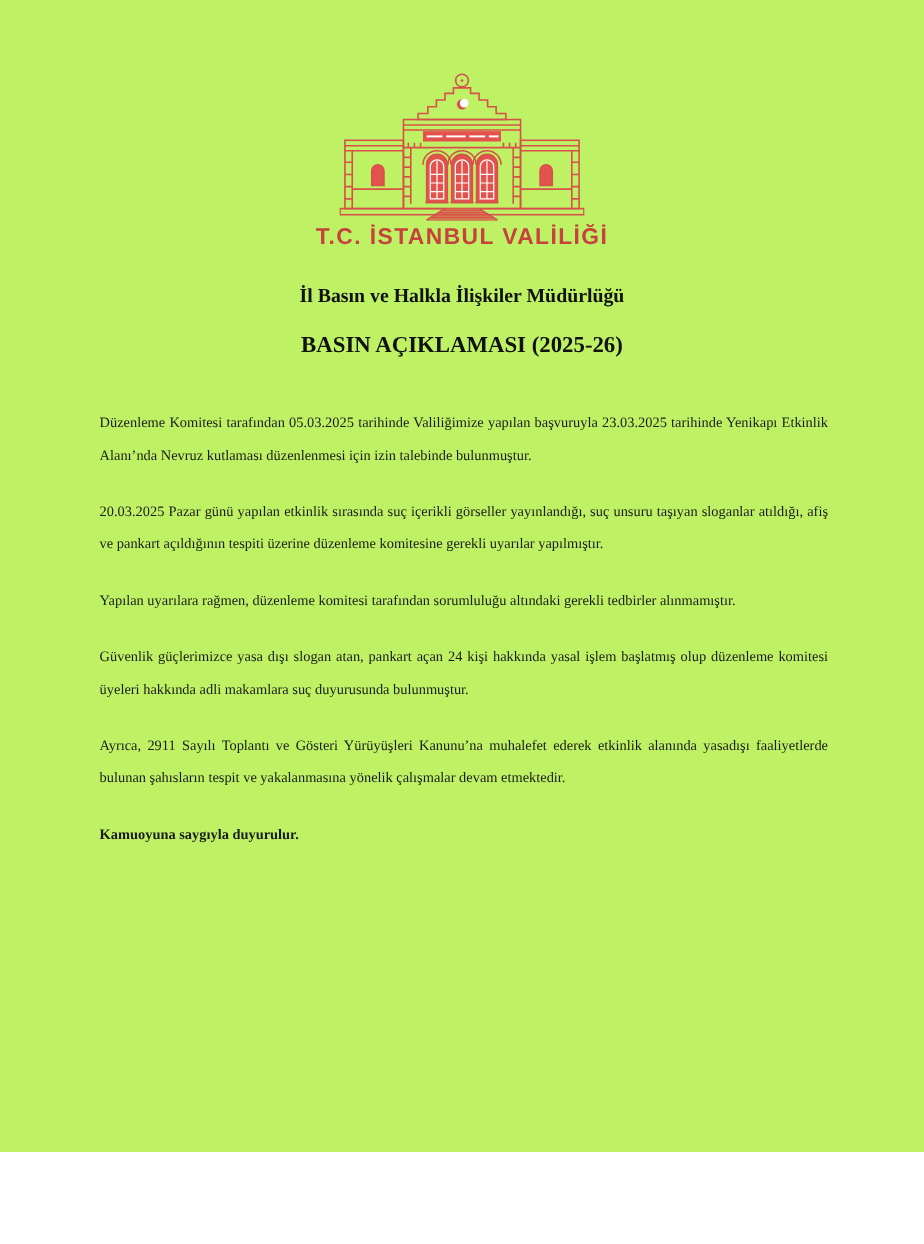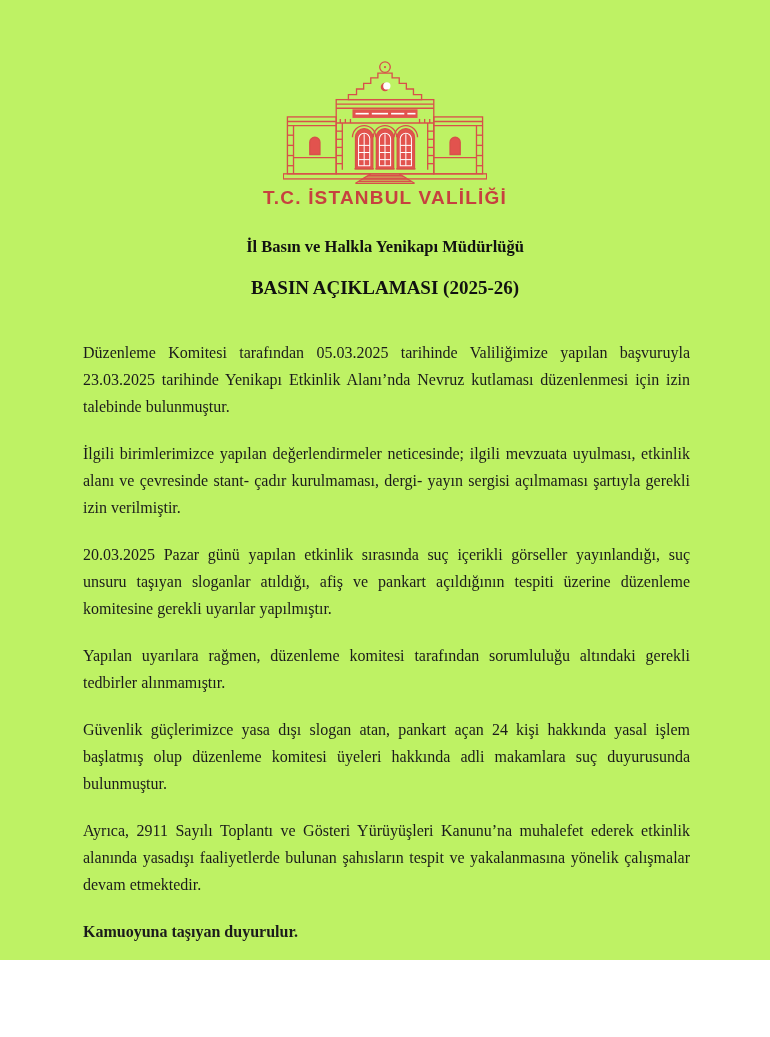--- a/index.html
+++ b/index.html
@@ -42,21 +42,21 @@
     font-weight: 700;
     font-size: 19px;
     line-height: 22px;
     color: #111111;
   }
   .content {
     margin: 40px 80px 0 83px;
   }
   .content p {
     margin: 0 0 20px 0;
-    font-size: 16px;
+    font-size: 12px;
     line-height: 27px;
     text-align: justify;
     color: #1b1b1b;
   }
   .content p.closing {
     font-weight: 700;
     text-align: left;
     margin-bottom: 0;
   }
 </style>
@@ -169,26 +169,25 @@
         <line x1="81.5" y1="115" x2="118.5" y2="115"></line>
         <line x1="79" y1="116.5" x2="121" y2="116.5"></line>
         <line x1="76.5" y1="118" x2="123.5" y2="118"></line>
         <line x1="74" y1="119.6" x2="126" y2="119.6"></line>
         <line x1="71" y1="121.3" x2="129" y2="121.3"></line>
       </g>
     </svg>
     <div class="logo-text">T.C. İSTANBUL VALİLİĞİ</div>
   </div>
 
-  <div class="dept-heading">İl Basın ve Halkla Yenikapı Müdürlüğü</div>
+  <div class="dept-heading">İl Basın ve Halkla İlişkiler Müdürlüğü</div>
   <div class="press-title">BASIN AÇIKLAMASI (2025-26)</div>
 
   <div class="content">
     <p>Düzenleme Komitesi tarafından 05.03.2025 tarihinde Valiliğimize yapılan başvuruyla 23.03.2025 tarihinde Yenikapı Etkinlik Alanı’nda Nevruz kutlaması düzenlenmesi için izin talebinde bulunmuştur.</p>
-    <p>İlgili birimlerimizce yapılan değerlendirmeler neticesinde; ilgili mevzuata uyulması, etkinlik alanı ve çevresinde stant- çadır kurulmaması, dergi- yayın sergisi açılmaması şartıyla gerekli izin verilmiştir.</p>
     <p>20.03.2025 Pazar günü yapılan etkinlik sırasında suç içerikli görseller yayınlandığı, suç unsuru taşıyan sloganlar atıldığı, afiş ve pankart açıldığının tespiti üzerine düzenleme komitesine gerekli uyarılar yapılmıştır.</p>
     <p>Yapılan uyarılara rağmen, düzenleme komitesi tarafından sorumluluğu altındaki gerekli tedbirler alınmamıştır.</p>
     <p>Güvenlik güçlerimizce yasa dışı slogan atan, pankart açan 24 kişi hakkında yasal işlem başlatmış olup düzenleme komitesi üyeleri hakkında adli makamlara suç duyurusunda bulunmuştur.</p>
     <p>Ayrıca, 2911 Sayılı Toplantı ve Gösteri Yürüyüşleri Kanunu’na muhalefet ederek etkinlik alanında yasadışı faaliyetlerde bulunan şahısların tespit ve yakalanmasına yönelik çalışmalar devam etmektedir.</p>
-    <p class="closing">Kamuoyuna taşıyan duyurulur.</p>
+    <p class="closing">Kamuoyuna saygıyla duyurulur.</p>
   </div>
 
 </div>
 
 </body></html>

